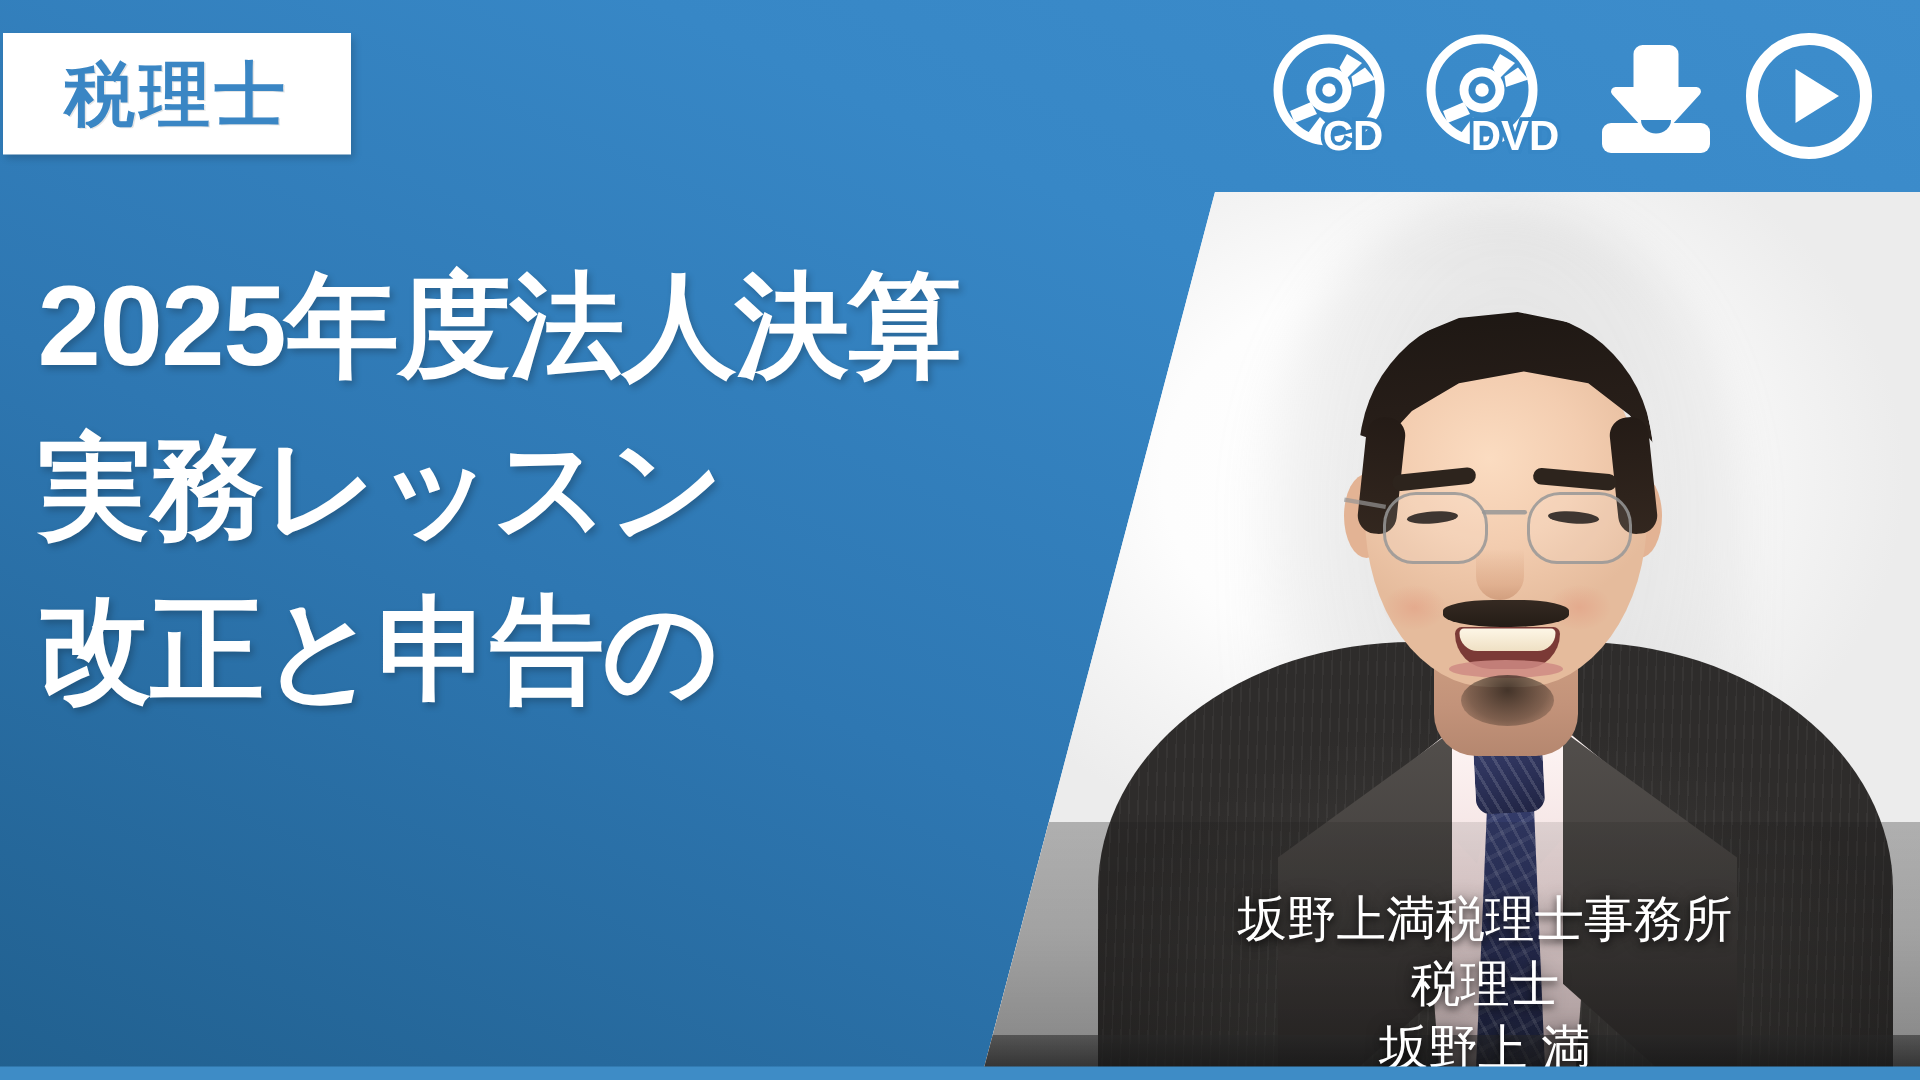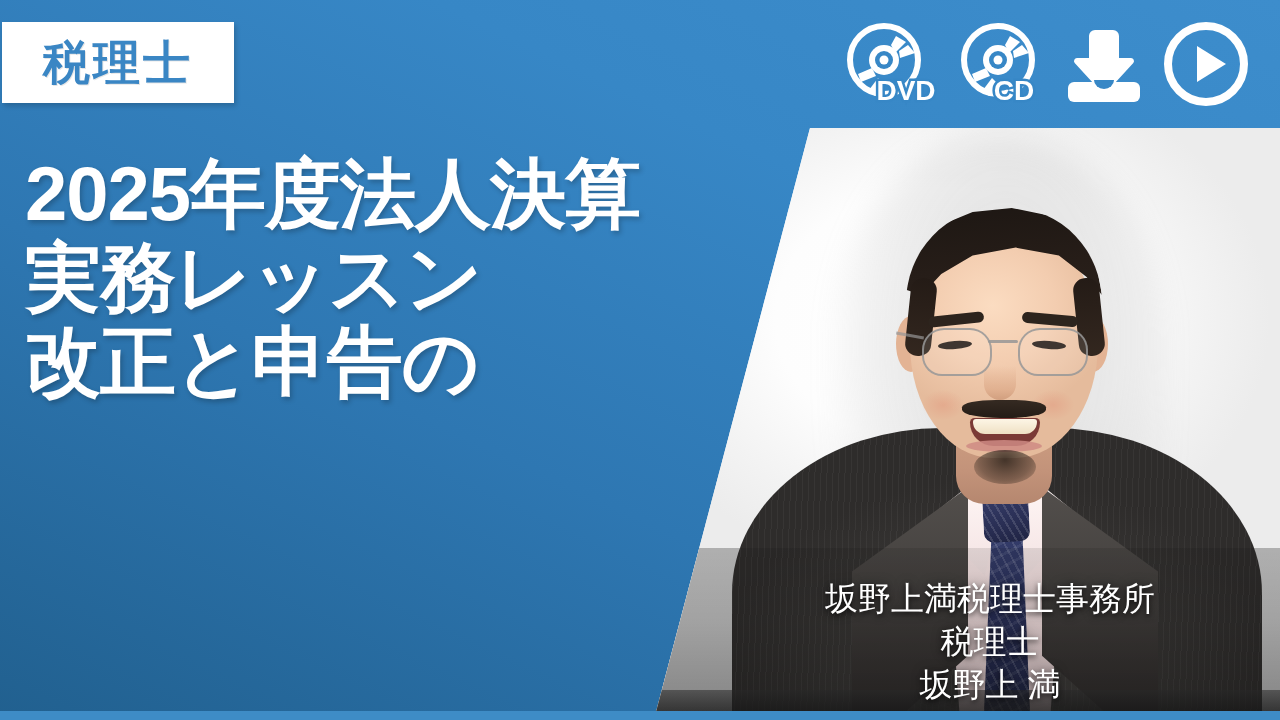--- a/index.html
+++ b/index.html
@@ -392,39 +392,39 @@
     left: 25px;
     top: 152px;
     width: 770px;
     color: #ffffff;
     font-size: 76px;
     font-weight: bold;
     line-height: 1.105;
     letter-spacing: -1px;
     text-shadow: 2px 3px 5px rgba(0,0,0,0.22);
   }
-  .headline .hl-line { display: block; white-space: nowrap; }
+  .headline .hl-line { display: block; white-space: nowrap; margin-top: 24px; }
 
   
   .icon-row {
     position: absolute;
     right: 28px;
     top: 20px;
     height: 88px;
     display: flex;
     align-items: center;
     gap: 12px;
   }
   .icon-row svg { display: block; }
 
   
   .caption {
     position: absolute;
     left: 710px;
-    top: 578px;
+    top: 592px;
     width: 560px;
     text-align: center;
     color: #ffffff;
     font-size: 33px;
     line-height: 1.30;
     text-shadow: 0 2px 5px rgba(0,0,0,0.65), 0 0 12px rgba(0,0,0,0.45);
   }
   .caption .cap-line { display: block; white-space: nowrap; }
 </style>
 </head>
@@ -486,60 +486,60 @@
 
   <div class="headline">
     <span class="hl-line">2025年度法人決算</span>
     <span class="hl-line">実務レッスン</span>
     <span class="hl-line">改正と申告の</span>
   </div>
 
   <div class="icon-row">
 
     <span>
+      <svg width="92" height="88" viewBox="0 0 92 88" aria-hidden="true">
+        <g fill="none" stroke="#ffffff" stroke-width="6">
+          <circle cx="42" cy="40" r="34"></circle>
+        </g>
+        <g fill="#ffffff">
+          <circle cx="42" cy="40" r="15"></circle>
+        </g>
+        <circle cx="42" cy="40" r="9" fill="#3787c6"></circle>
+        <circle cx="42" cy="40" r="4.5" fill="#ffffff"></circle>
+        <g fill="#ffffff">
+          <path d="M54 16 L64 22 L53 33 L49 25 Z"></path>
+          <path d="M66 25 L73 33 L58 38 L57 31 Z"></path>
+          <path d="M30 48 L34 56 L19 62 L16 54 Z"></path>
+          <path d="M36 58 L42 64 L33 76 L27 70 Z"></path>
+        </g>
+        <text x="58" y="80" font-family="'Liberation Sans', sans-serif" font-size="28" font-weight="bold" fill="#ffffff" stroke="#3787c6" stroke-width="5" paint-order="stroke" text-anchor="middle">CD</text>
+      </svg>
+    </span>
+
+    <span>
       <svg width="100" height="88" viewBox="0 0 100 88" aria-hidden="true">
         <g fill="none" stroke="#ffffff" stroke-width="6">
           <circle cx="40" cy="40" r="34"></circle>
         </g>
         <g fill="#ffffff">
           <circle cx="40" cy="40" r="15"></circle>
         </g>
         <circle cx="40" cy="40" r="9" fill="#3787c6"></circle>
         <circle cx="40" cy="40" r="4.5" fill="#ffffff"></circle>
         <g fill="#ffffff">
           <path d="M52 16 L62 22 L51 33 L47 25 Z"></path>
           <path d="M64 25 L71 33 L56 38 L55 31 Z"></path>
           <path d="M28 48 L32 56 L17 62 L14 54 Z"></path>
           <path d="M34 58 L40 64 L31 76 L25 70 Z"></path>
         </g>
         <text x="62" y="80" font-family="'Liberation Sans', sans-serif" font-size="28" font-weight="bold" fill="#ffffff" stroke="#3787c6" stroke-width="5" paint-order="stroke" text-anchor="middle">DVD</text>
       </svg>
     </span>
 
     <span>
-      <svg width="92" height="88" viewBox="0 0 92 88" aria-hidden="true">
-        <g fill="none" stroke="#ffffff" stroke-width="6">
-          <circle cx="42" cy="40" r="34"></circle>
-        </g>
-        <g fill="#ffffff">
-          <circle cx="42" cy="40" r="15"></circle>
-        </g>
-        <circle cx="42" cy="40" r="9" fill="#3787c6"></circle>
-        <circle cx="42" cy="40" r="4.5" fill="#ffffff"></circle>
-        <g fill="#ffffff">
-          <path d="M54 16 L64 22 L53 33 L49 25 Z"></path>
-          <path d="M66 25 L73 33 L58 38 L57 31 Z"></path>
-          <path d="M30 48 L34 56 L19 62 L16 54 Z"></path>
-          <path d="M36 58 L42 64 L33 76 L27 70 Z"></path>
-        </g>
-        <text x="58" y="80" font-family="'Liberation Sans', sans-serif" font-size="28" font-weight="bold" fill="#ffffff" stroke="#3787c6" stroke-width="5" paint-order="stroke" text-anchor="middle">CD</text>
-      </svg>
-    </span>
-
-    <span>
       <svg width="88" height="88" viewBox="0 0 88 88" aria-hidden="true">
         <g fill="#ffffff">
           <path d="M35 10 h18 a6 6 0 0 1 6 6 v22 h12 a3 3 0 0 1 2.3 4.9 L47.6 71 a5 5 0 0 1 -7.2 0 L14.7 42.9 A3 3 0 0 1 17 38 h12 V16 a6 6 0 0 1 6 -6 z"></path>
           <path d="M14 62 h60 a6 6 0 0 1 6 6 v8 a6 6 0 0 1 -6 6 H14 a6 6 0 0 1 -6 -6 v-8 a6 6 0 0 1 6 -6 z"></path>
         </g>
         <path d="M34 60 a10 9 0 0 0 20 0 z" fill="#3787c6"></path>
       </svg>
     </span>
 
     <span>

